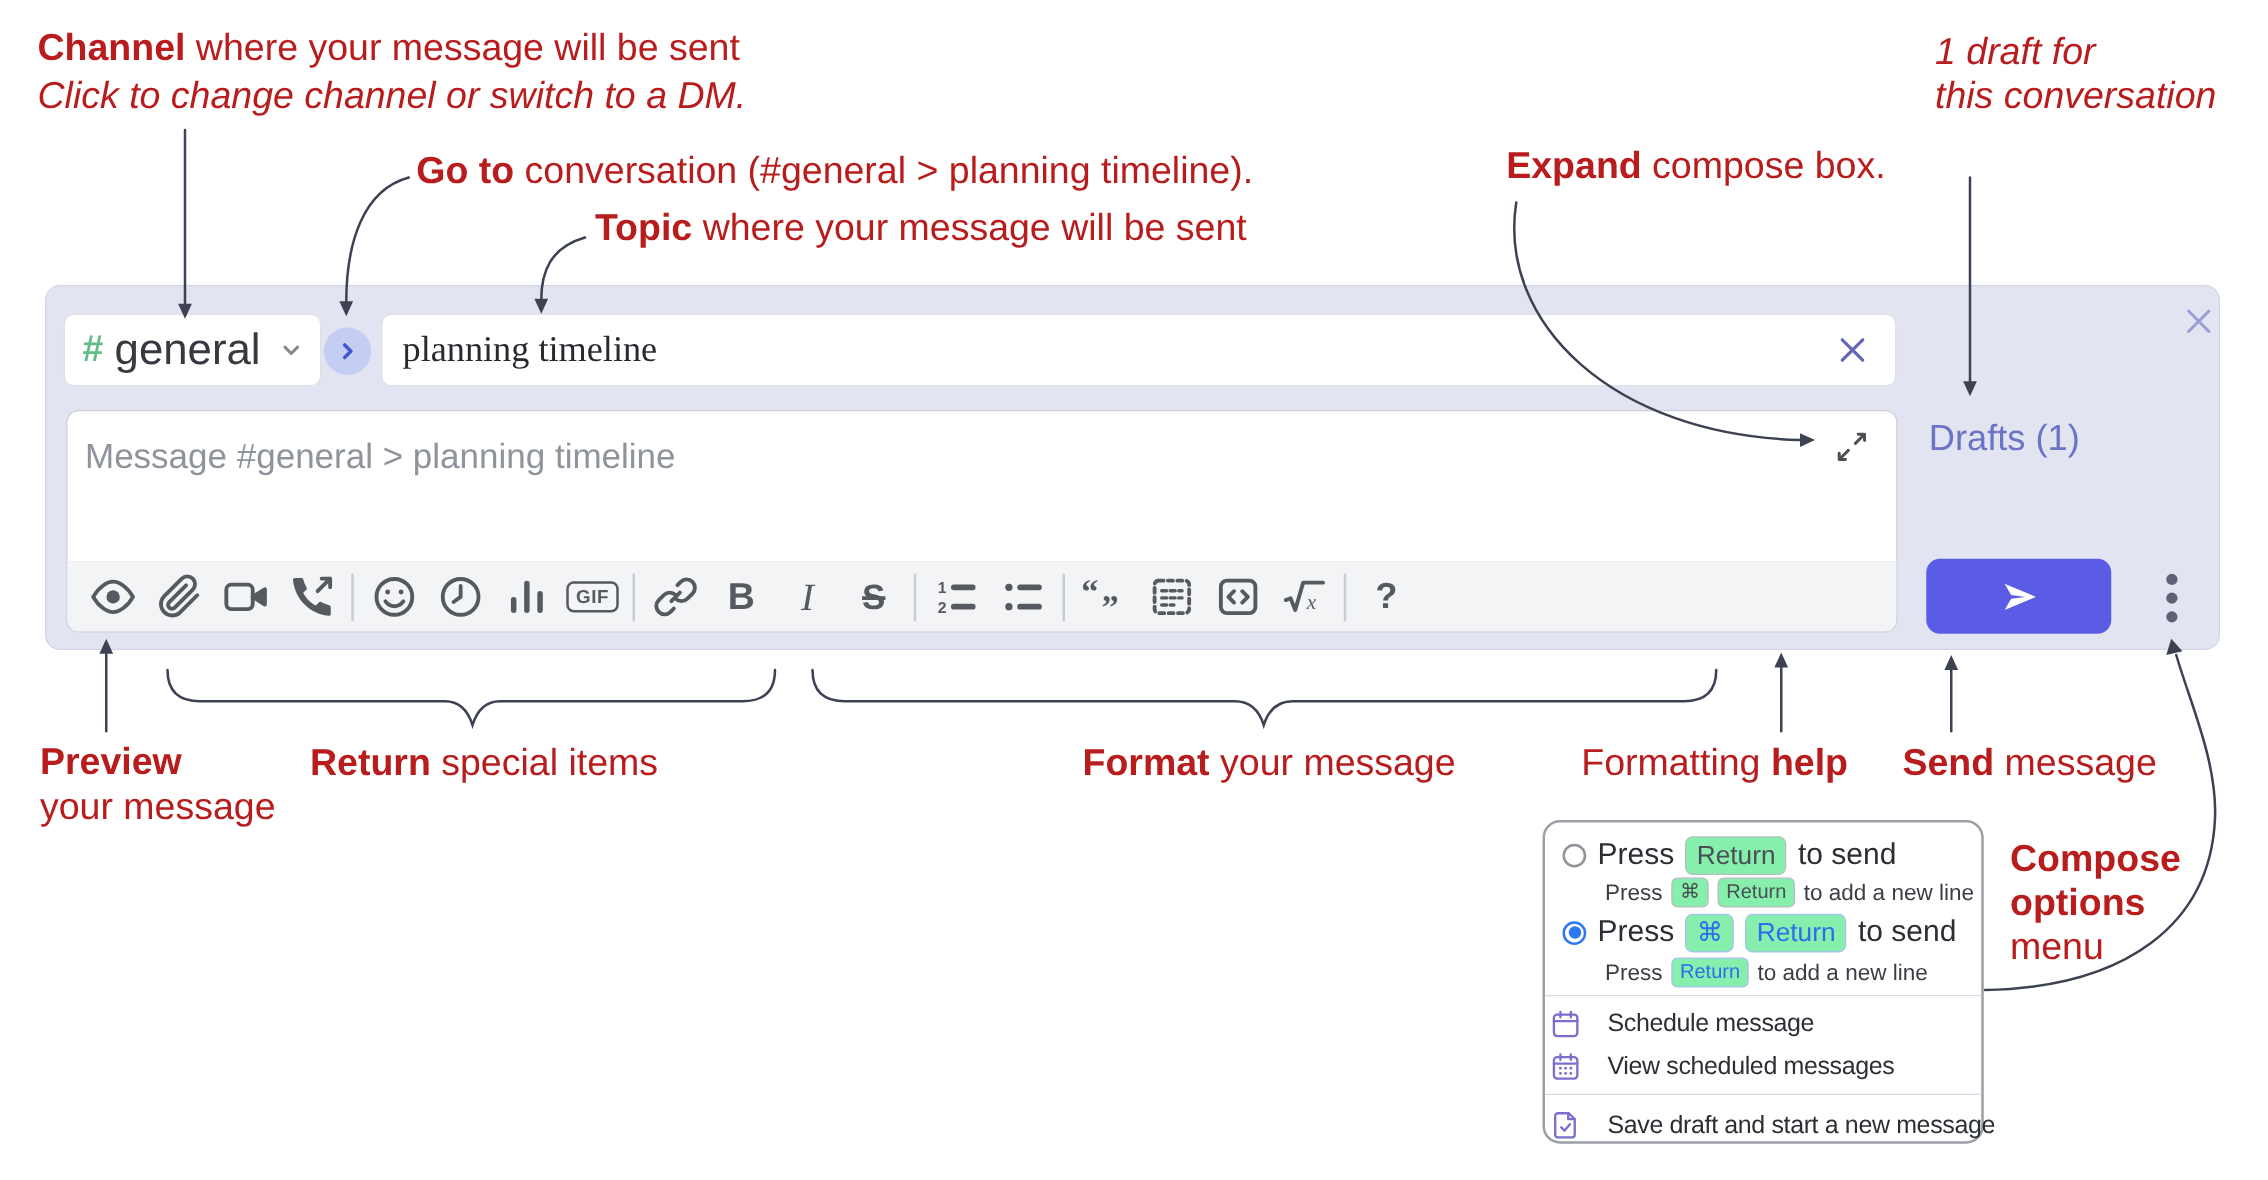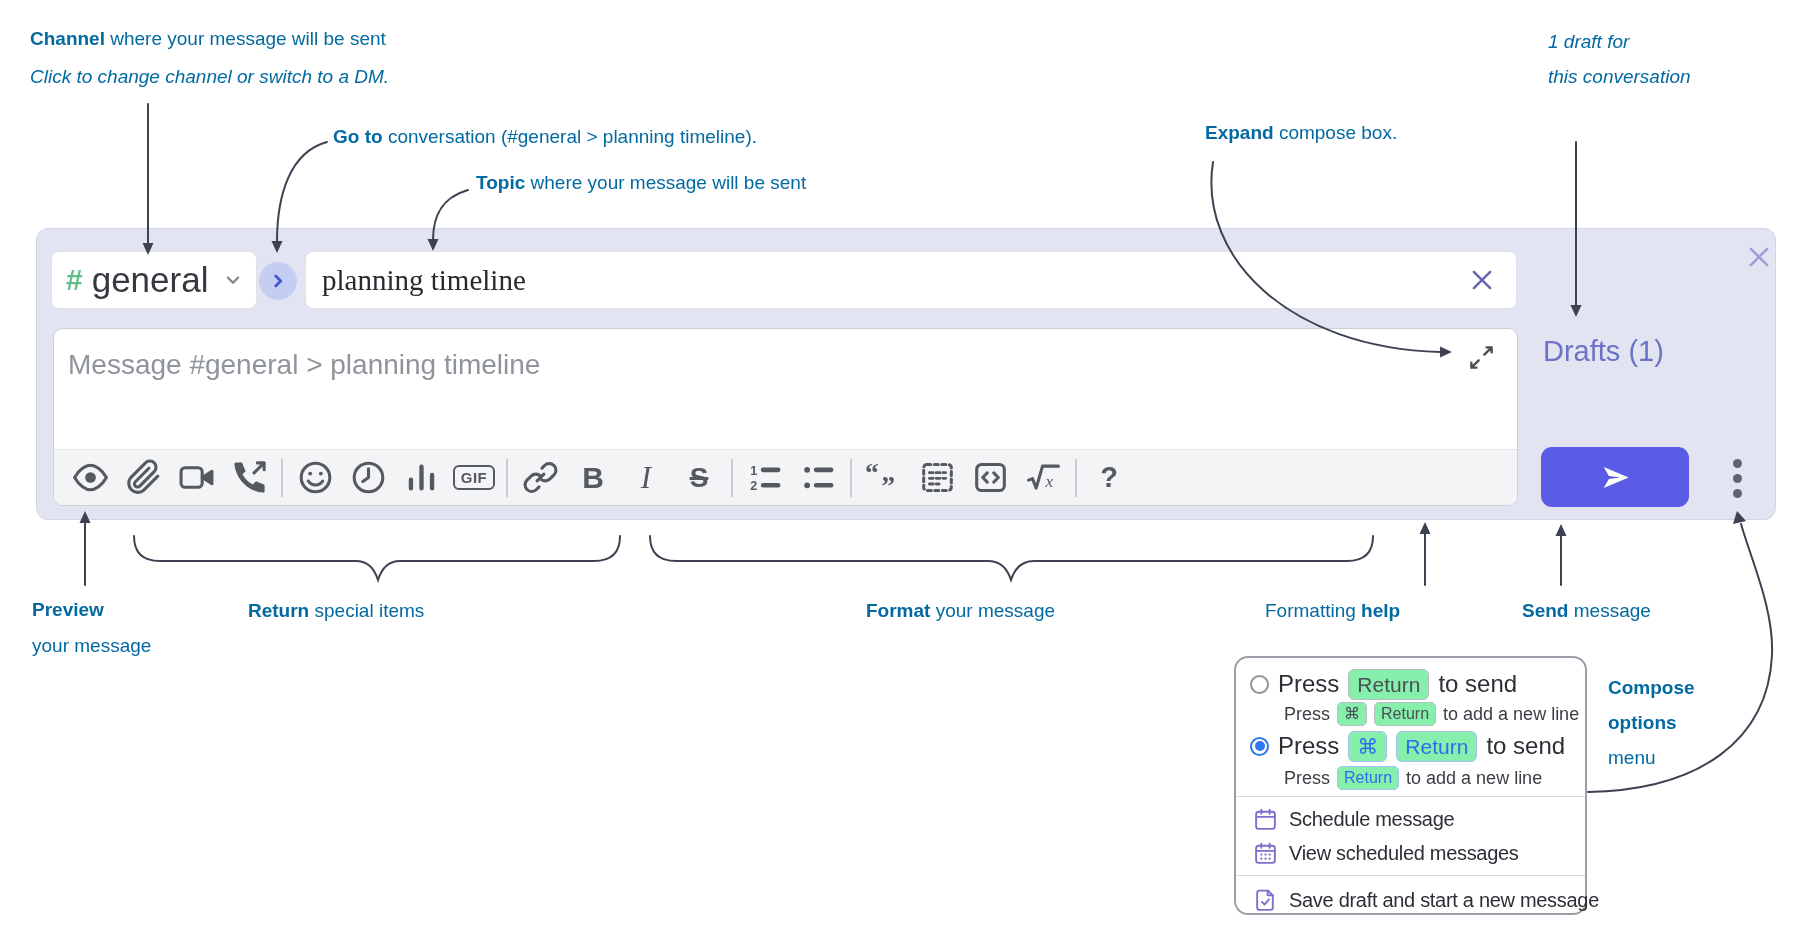--- a/index.html
+++ b/index.html
@@ -1,21 +1,21 @@
 <!DOCTYPE html>
 <html style="--color-compose-bg: #e2e4f1; --color-send-button: #5b5ce6; --color-drafts-link: #6b74c4; --color-channel-green: #63bd8a; --color-goto-circle: #c5cdf3; --color-goto-chevron: #4457d2; --color-radio-selected: #2e78f2; --color-kbd-blue: #2e6cf0; --color-menu-icon-purple: #7a70cc; --color-close-x: #9aa0d6; --color-topic-clear-x: #6468b4;"><head>
 <meta charset="utf-8">
 <style>
   html,body{margin:0;padding:0}
   body{
     width:1814px;height:944px;position:relative;background:#fff;overflow:hidden;
     font-family:"Liberation Sans","DejaVu Sans",sans-serif;color:#232840;
   }
   
-  .note{position:absolute;font-size:19px;line-height:38px;color:#0369a1;white-space:nowrap}
+  .note{position:absolute;font-size:30px;line-height:38px;color:#b91c1c;white-space:nowrap}
   .note b{font-weight:700}
   .note .it{font-style:italic}
   
   #connectors{position:absolute;left:0;top:0;width:1814px;height:944px;pointer-events:none;z-index:5}
   #connectors path.ln{fill:none;stroke:#3d4252;stroke-width:2;stroke-linecap:round}
   #connectors polygon{fill:#3d4252}
   
   .compose{position:absolute;left:36px;top:228px;width:1740px;height:292px;
     background:var(--color-compose-bg,#e2e4f1);border-radius:12px;border:1px solid #d2d5e6;box-sizing:border-box;z-index:1}
   .pill{position:absolute;left:14px;top:22px;width:206px;height:58px;background:#fff;
@@ -65,21 +65,21 @@
   .m-sub{height:26px;font-size:18px;color:#3a3e44;padding-left:48px;gap:7px}
   .radio{width:19px;height:19px;border-radius:50%;border:2px solid #8f949b;box-sizing:border-box;flex:0 0 auto;cursor:pointer;position:relative}
   .radio.selected{border-color:var(--color-radio-selected,#2e78f2)}
   .radio.selected::after{content:"";position:absolute;left:2.5px;top:2.5px;width:10px;height:10px;border-radius:50%;
     background:var(--color-radio-selected,#2e78f2)}
   .kbd{border:1.5px solid #b9bcc2;border-radius:6px;background:#86efac;color:#4a4e55;
     padding:0 8px;font-size:21px;line-height:29px;display:inline-block}
   .m-sub .kbd{font-size:16px;line-height:22px;padding:0 6px;border-radius:5px}
   .kbd.blue{border-color:#a6c1f2;color:var(--color-kbd-blue,#2e6cf0)}
   .m-divider{height:0;border-top:1.5px solid #d7dade;margin:5px 0}
-  .m-item{display:flex;align-items:center;gap:11px;padding:0 17px;height:34px;font-size:20px;letter-spacing:-.3px;cursor:pointer;white-space:nowrap}
+  .m-item{display:flex;align-items:center;gap:21px;padding:0 4px;height:34px;font-size:20px;letter-spacing:-.3px;cursor:pointer;white-space:nowrap}
   .m-item svg{width:25px;height:25px;stroke:var(--color-menu-icon-purple,#7a70cc);fill:none;stroke-width:1.8;
     stroke-linecap:round;stroke-linejoin:round;flex:0 0 auto}
 </style>
 </head>
 <body>
 
 <svg id="connectors" viewBox="0 0 1814 944">
   <path class="ln" d="M148,104 L148,244"></path>
   <polygon points="148,255 142.5,243 153.5,243"></polygon>
   <path class="ln" d="M327,142 C290,152 277,195 277,242"></path>

